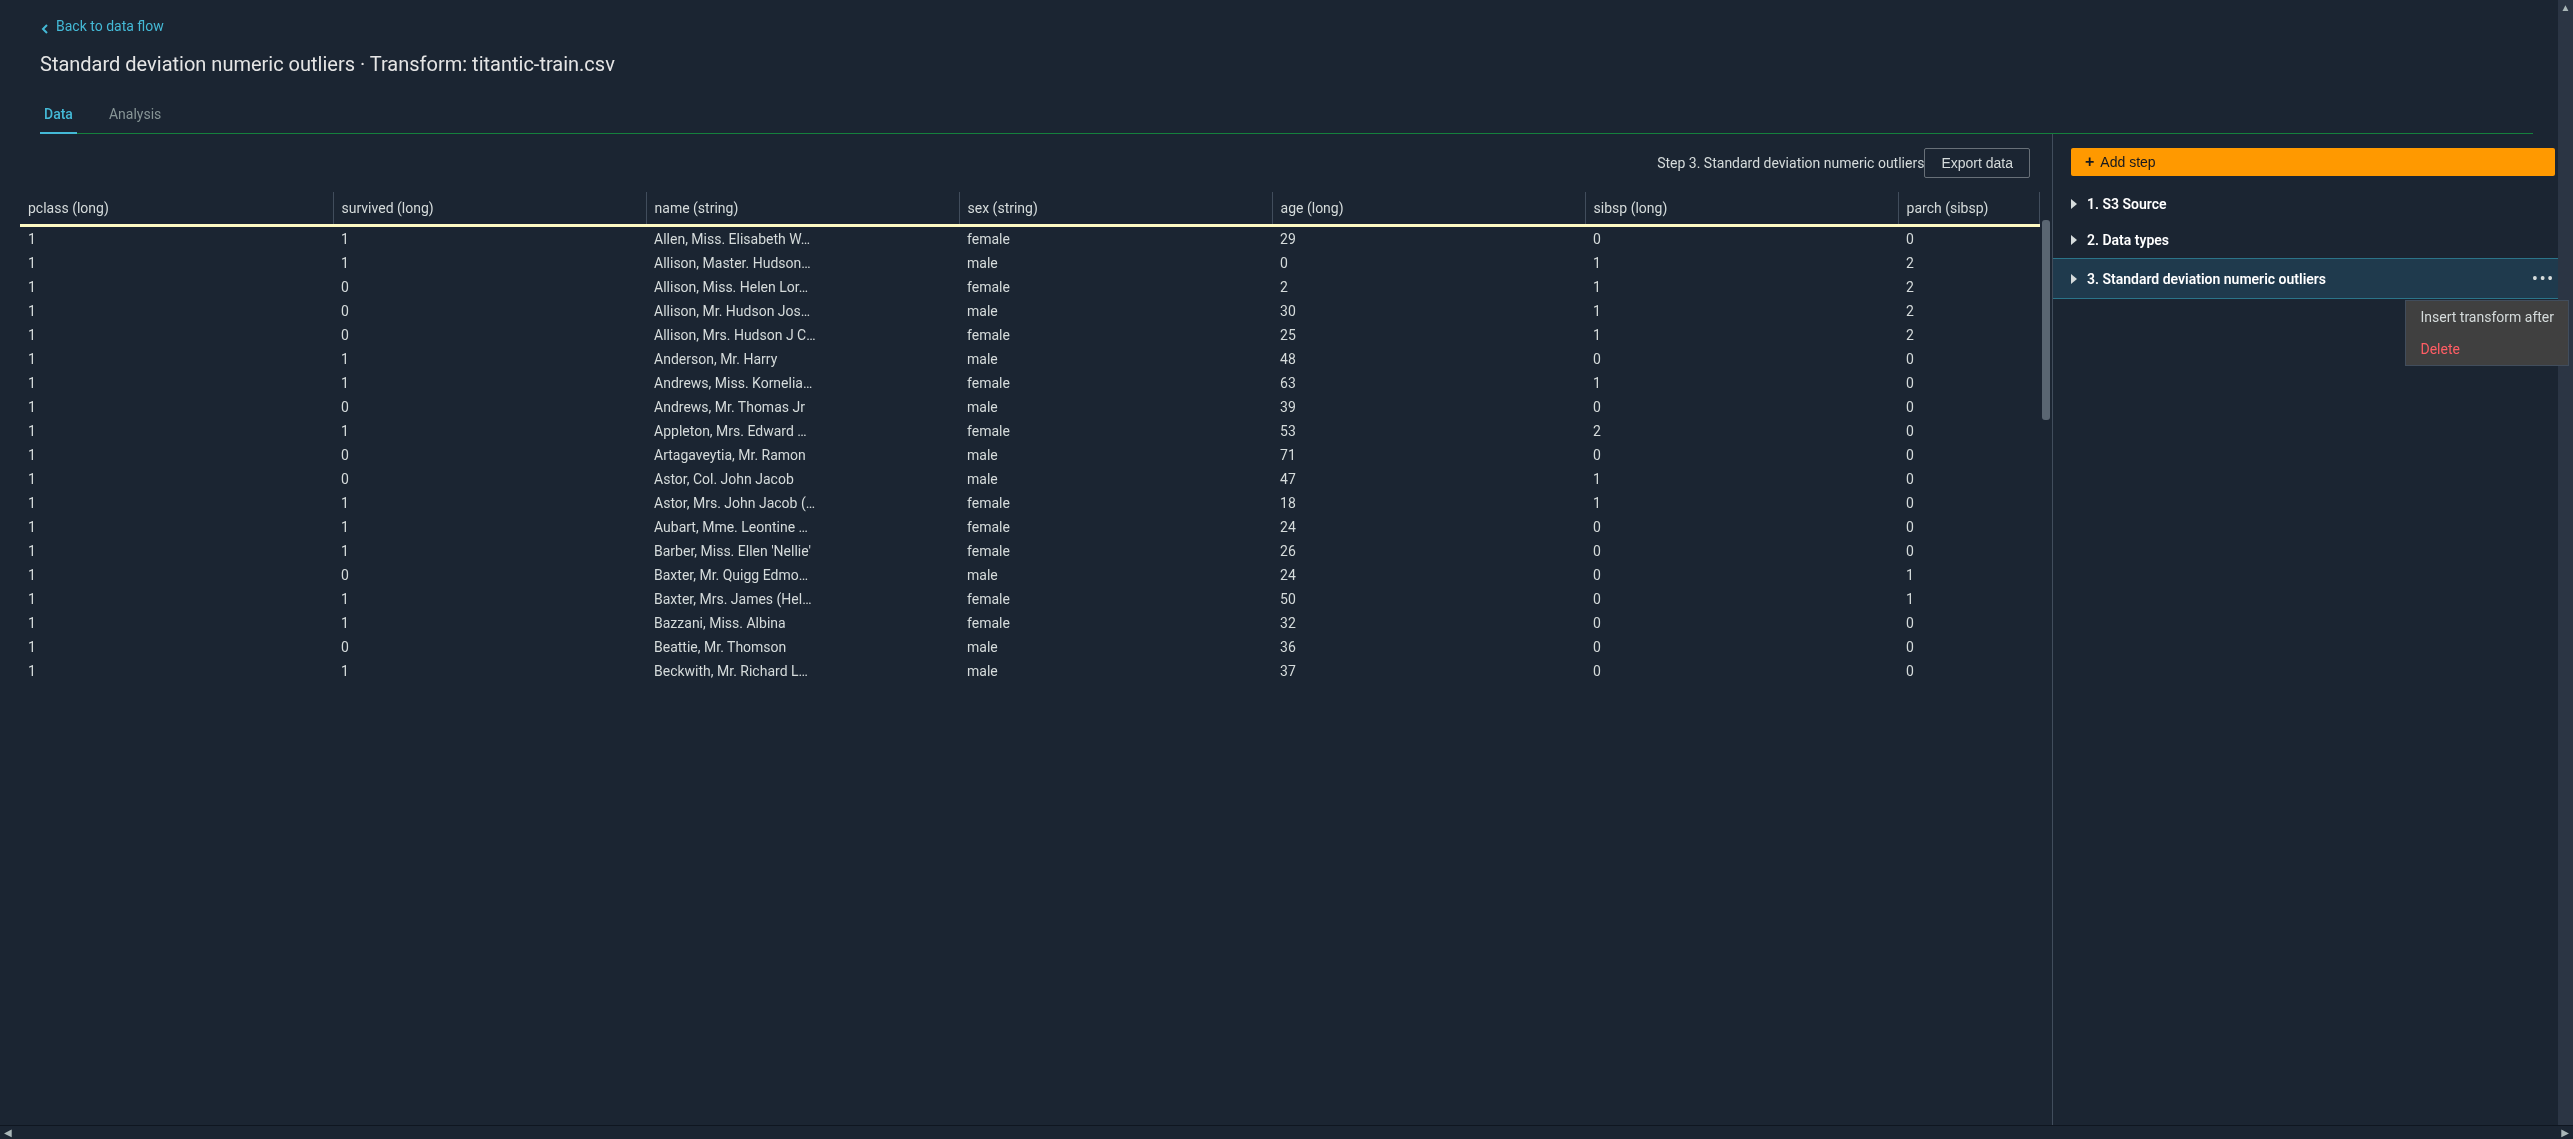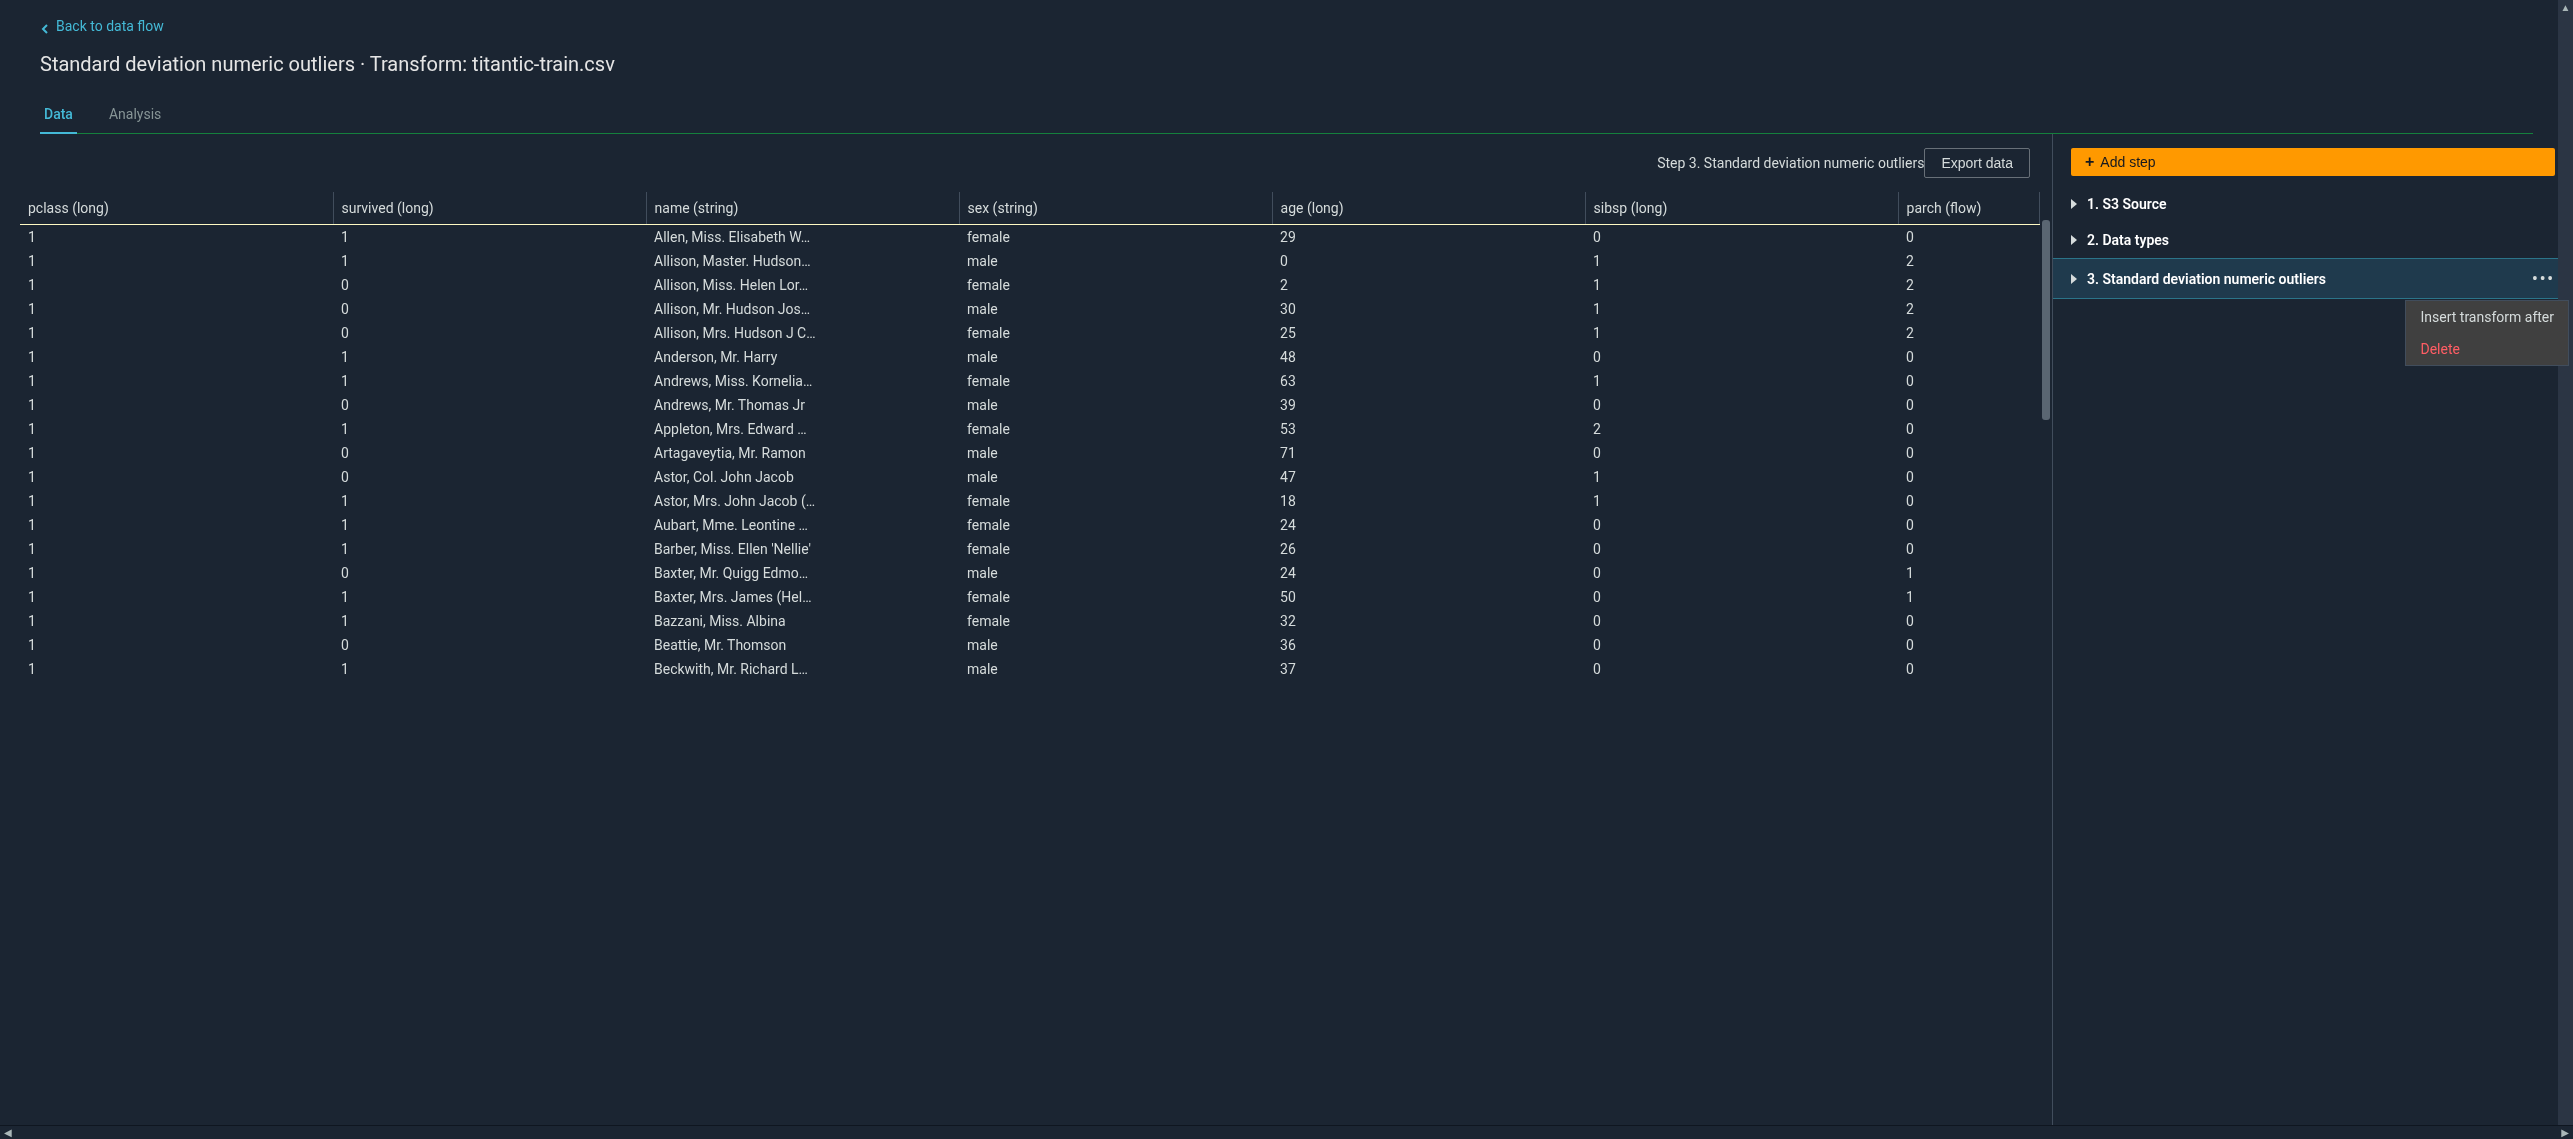--- a/index.html
+++ b/index.html
@@ -93,21 +93,21 @@
 table {
   border-collapse: collapse;
   width: calc(100% - 12px);
   table-layout: fixed;
 }
 thead th {
   text-align: left;
   font-weight: 400;
   color: #d5dbdb;
   padding: 8px 8px;
-  border-bottom: 1px solid #fef9c3;
+  border-bottom: 3px solid #fef9c3;
   border-right: 1px solid #414d5c;
   background: #1b2532;
   white-space: nowrap;
   overflow: hidden;
   text-overflow: ellipsis;
   font-size: 14px;
 }
 tbody td {
   padding: 4px 8px;
   color: #d5dbdb;
@@ -275,21 +275,21 @@
               <col style="width:7%">
           </colgroup>
           <thead>
             <tr>
               <th>pclass (long)</th>
               <th>survived (long)</th>
               <th>name (string)</th>
               <th>sex (string)</th>
               <th>age (long)</th>
               <th>sibsp (long)</th>
-              <th>parch (flow)</th>
+              <th>parch (sibsp)</th>
             </tr>
           </thead>
           <tbody id="tbody">
               <tr>
                 <td>1</td>
                 <td>1</td>
                 <td>Allen, Miss. Elisabeth W…</td>
                 <td>female</td>
                 <td>29</td>
                 <td>0</td>

